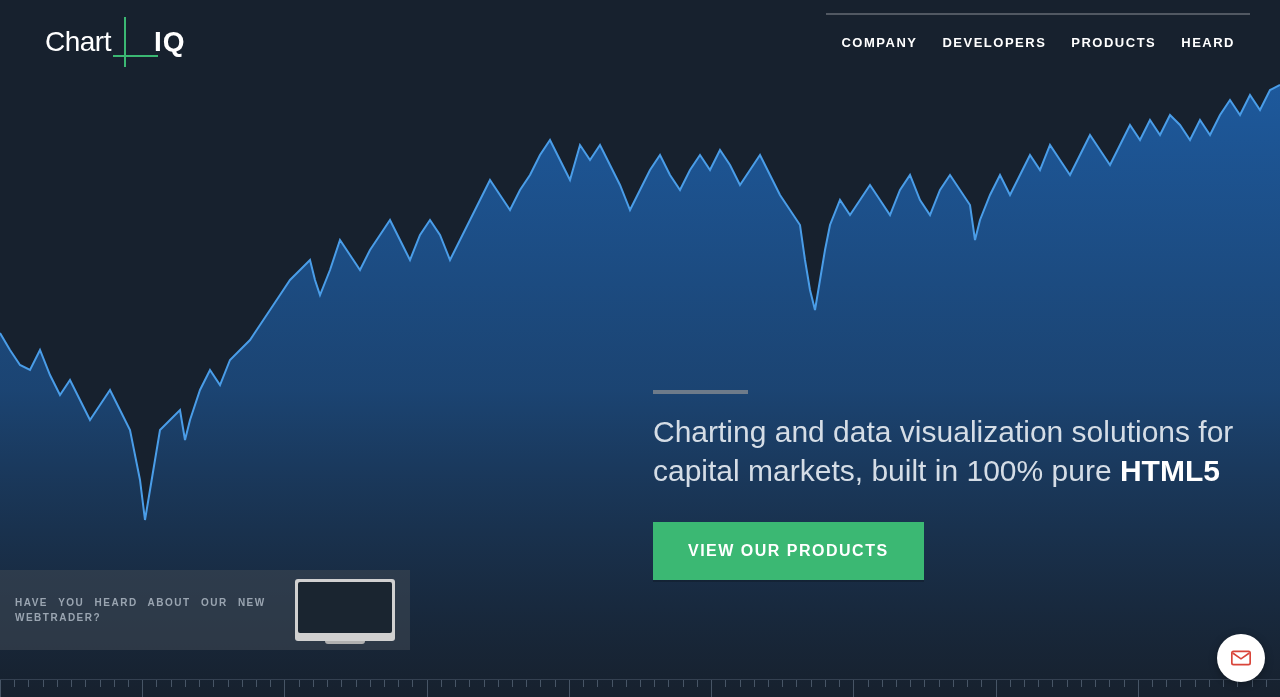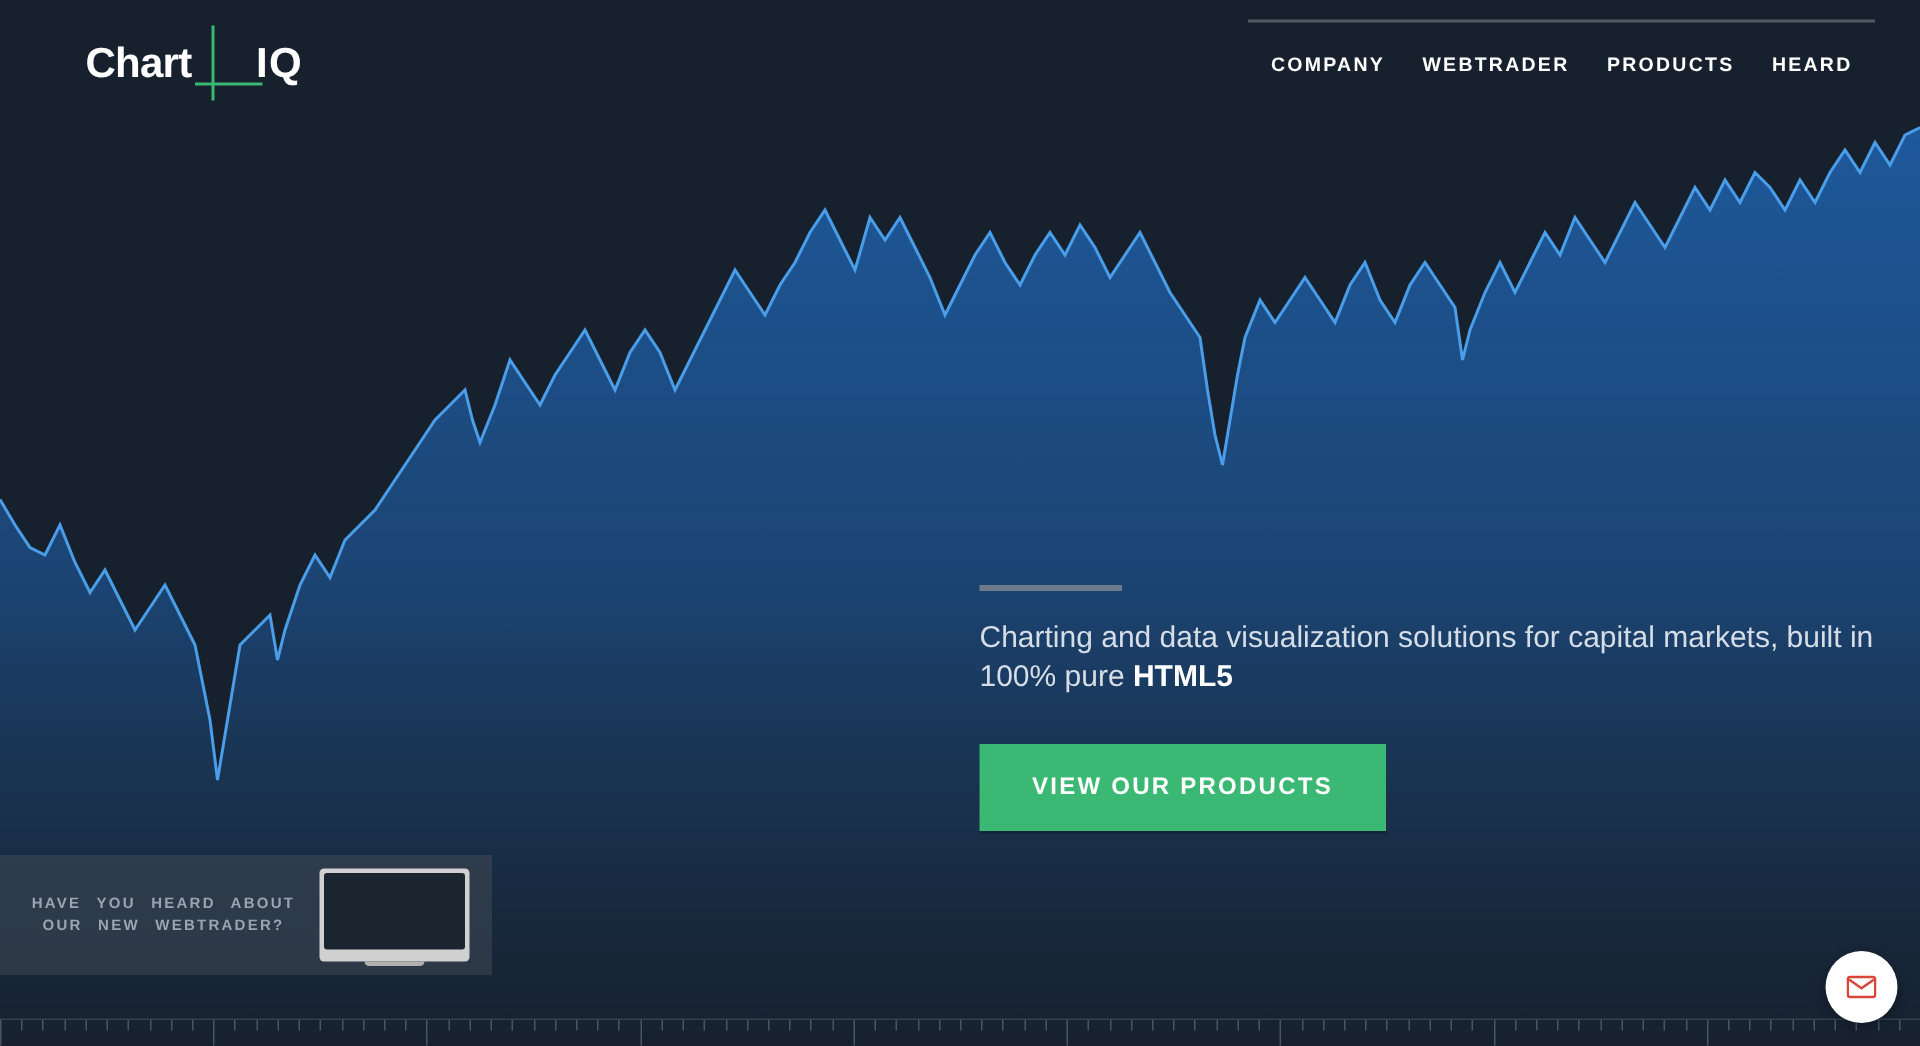--- a/index.html
+++ b/index.html
@@ -30,23 +30,22 @@
     .logo {
       display: flex;
       align-items: center;
       font-size: 28px;
       font-weight: 300;
       color: #ffffff;
       position: relative;
     }
 
     .logo-chart {
-      font-weight: 700;
+      font-weight: 400;
       letter-spacing: -0.5px;
-      margin-left: 12px;
     }
 
     .logo-divider {
       display: inline-block;
       position: relative;
       width: 30px;
       height: 40px;
       margin-left: 5px;
     }
 
@@ -132,21 +131,21 @@
 
     .hero-title-part1 {
       color: #ffffff;
     }
 
     .hero-title-part2 {
       color: #3bb873;
     }
 
     .hero-subtitle {
-      font-size: 20px;
+      font-size: 30px;
       font-weight: 300;
       color: #d5dde6;
       line-height: 1.3;
       margin-bottom: 32px;
     }
 
     .hero-subtitle strong {
       font-weight: 700;
       color: #ffffff;
     }
@@ -161,28 +160,27 @@
       letter-spacing: 1.5px;
       border: none;
       cursor: pointer;
       box-shadow: 0 2px 0 rgba(0,0,0,0.2);
     }
 
     .notification-banner {
       position: absolute;
       bottom: 47px;
       left: 0;
-      width: 328px;
+      width: 410px;
       height: 80px;
       background: rgba(60, 70, 82, 0.6);
       display: flex;
       align-items: center;
       padding: 12px 15px;
       z-index: 6;
-      text-align: center;
     }
 
     .notification-text {
       flex: 1;
       font-size: 10px;
       font-weight: 600;
       letter-spacing: 1.5px;
       color: #9aa5b1;
       line-height: 1.5;
       word-spacing: 6px;
@@ -279,21 +277,21 @@
   <div class="logo">
     <span class="logo-chart">Chart</span>
     <span class="logo-divider">
       <span class="logo-divider-v"></span>
       <span class="logo-divider-h"></span>
     </span>
     <span class="logo-iq">IQ</span>
   </div>
   <nav class="nav">
     <a class="nav-item">COMPANY</a>
-    <a class="nav-item">WEBTRADER</a>
+    <a class="nav-item">DEVELOPERS</a>
     <a class="nav-item">PRODUCTS</a>
     <a class="nav-item">HEARD</a>
   </nav>
 </header>
 
 <div class="hero-content">
   <div class="accent-line"></div>
   <p class="hero-subtitle">
     <span>Charting and data visualization solutions for capital markets, built in 100% pure </span><strong>HTML5</strong>
   </p>

